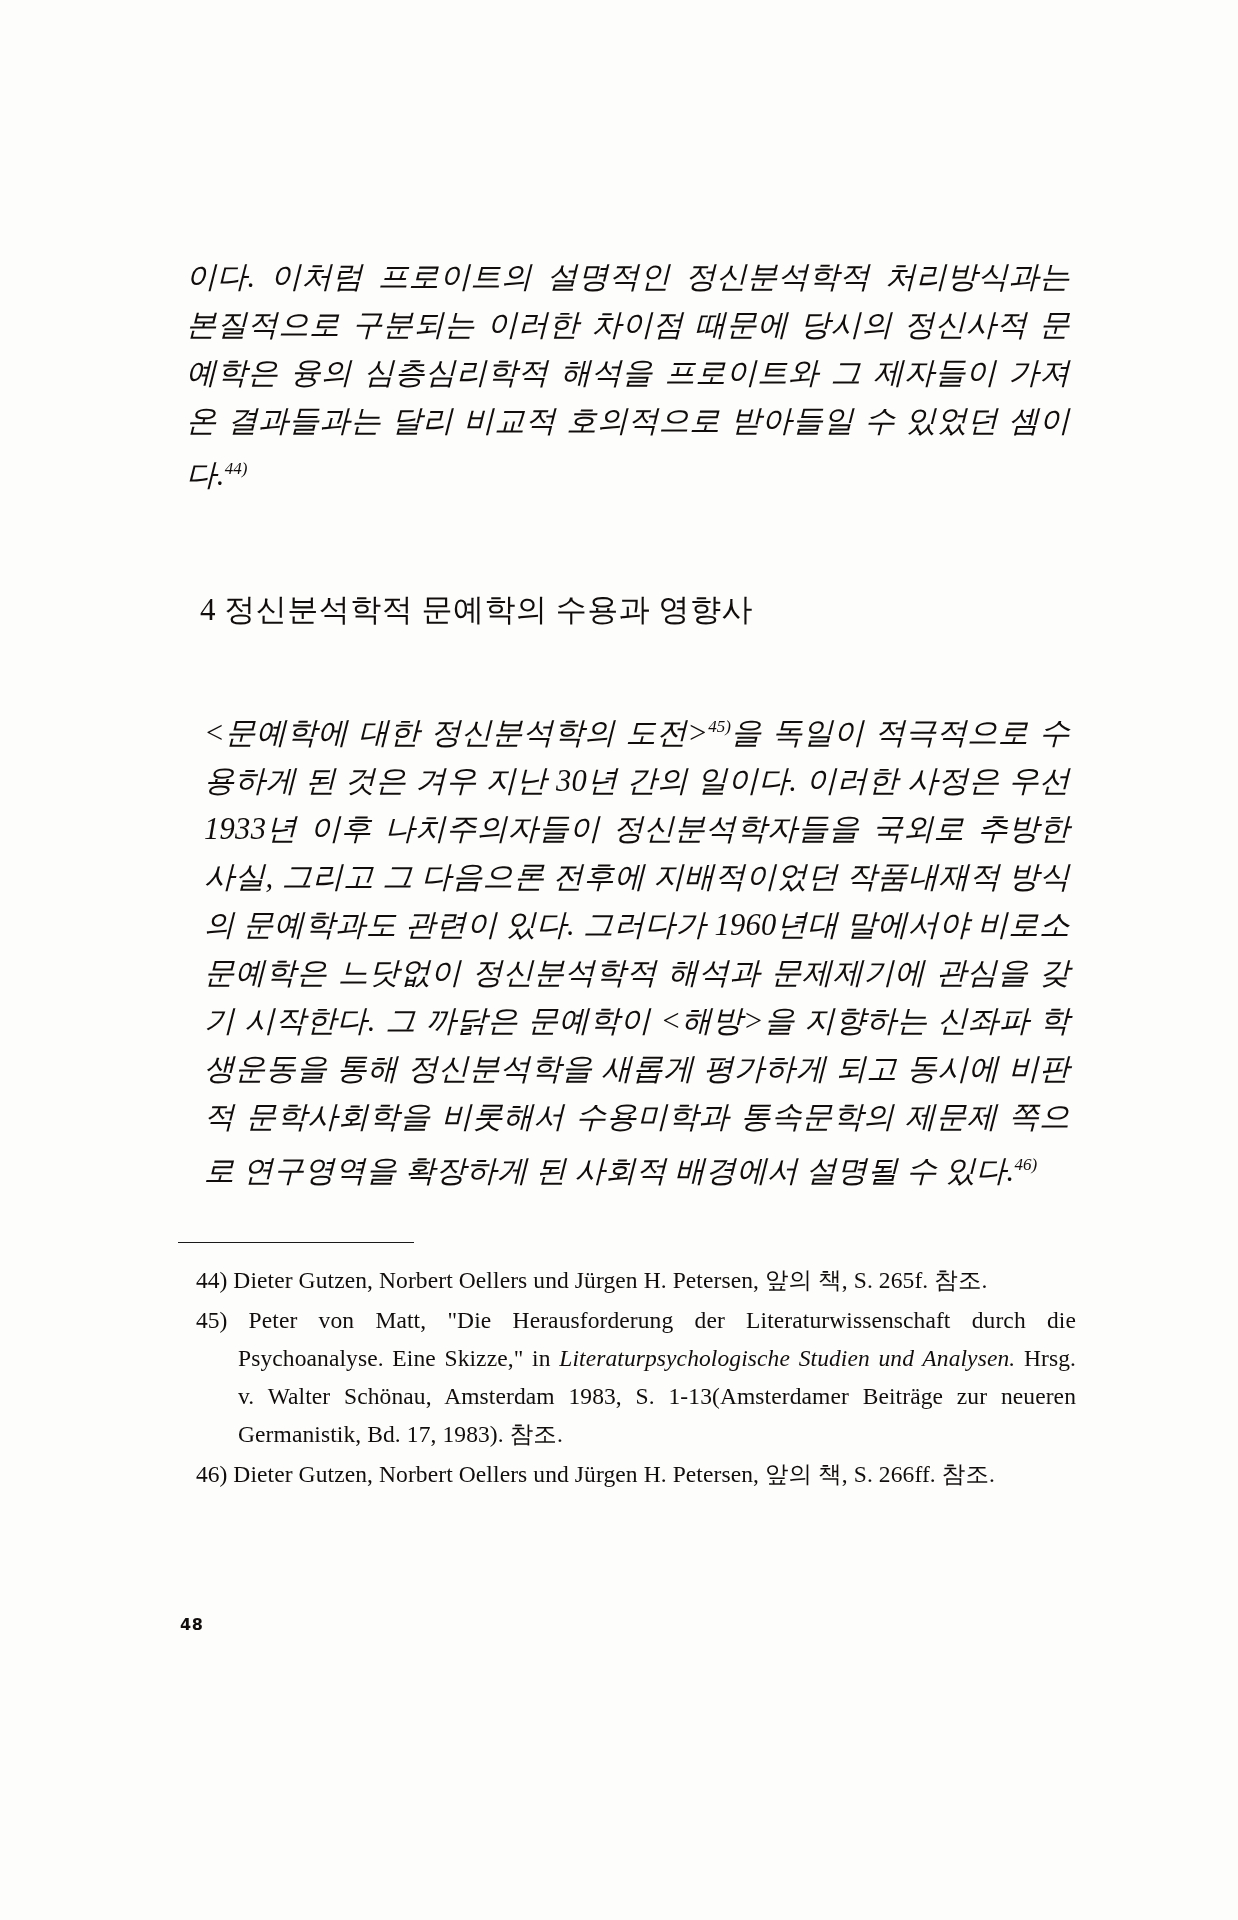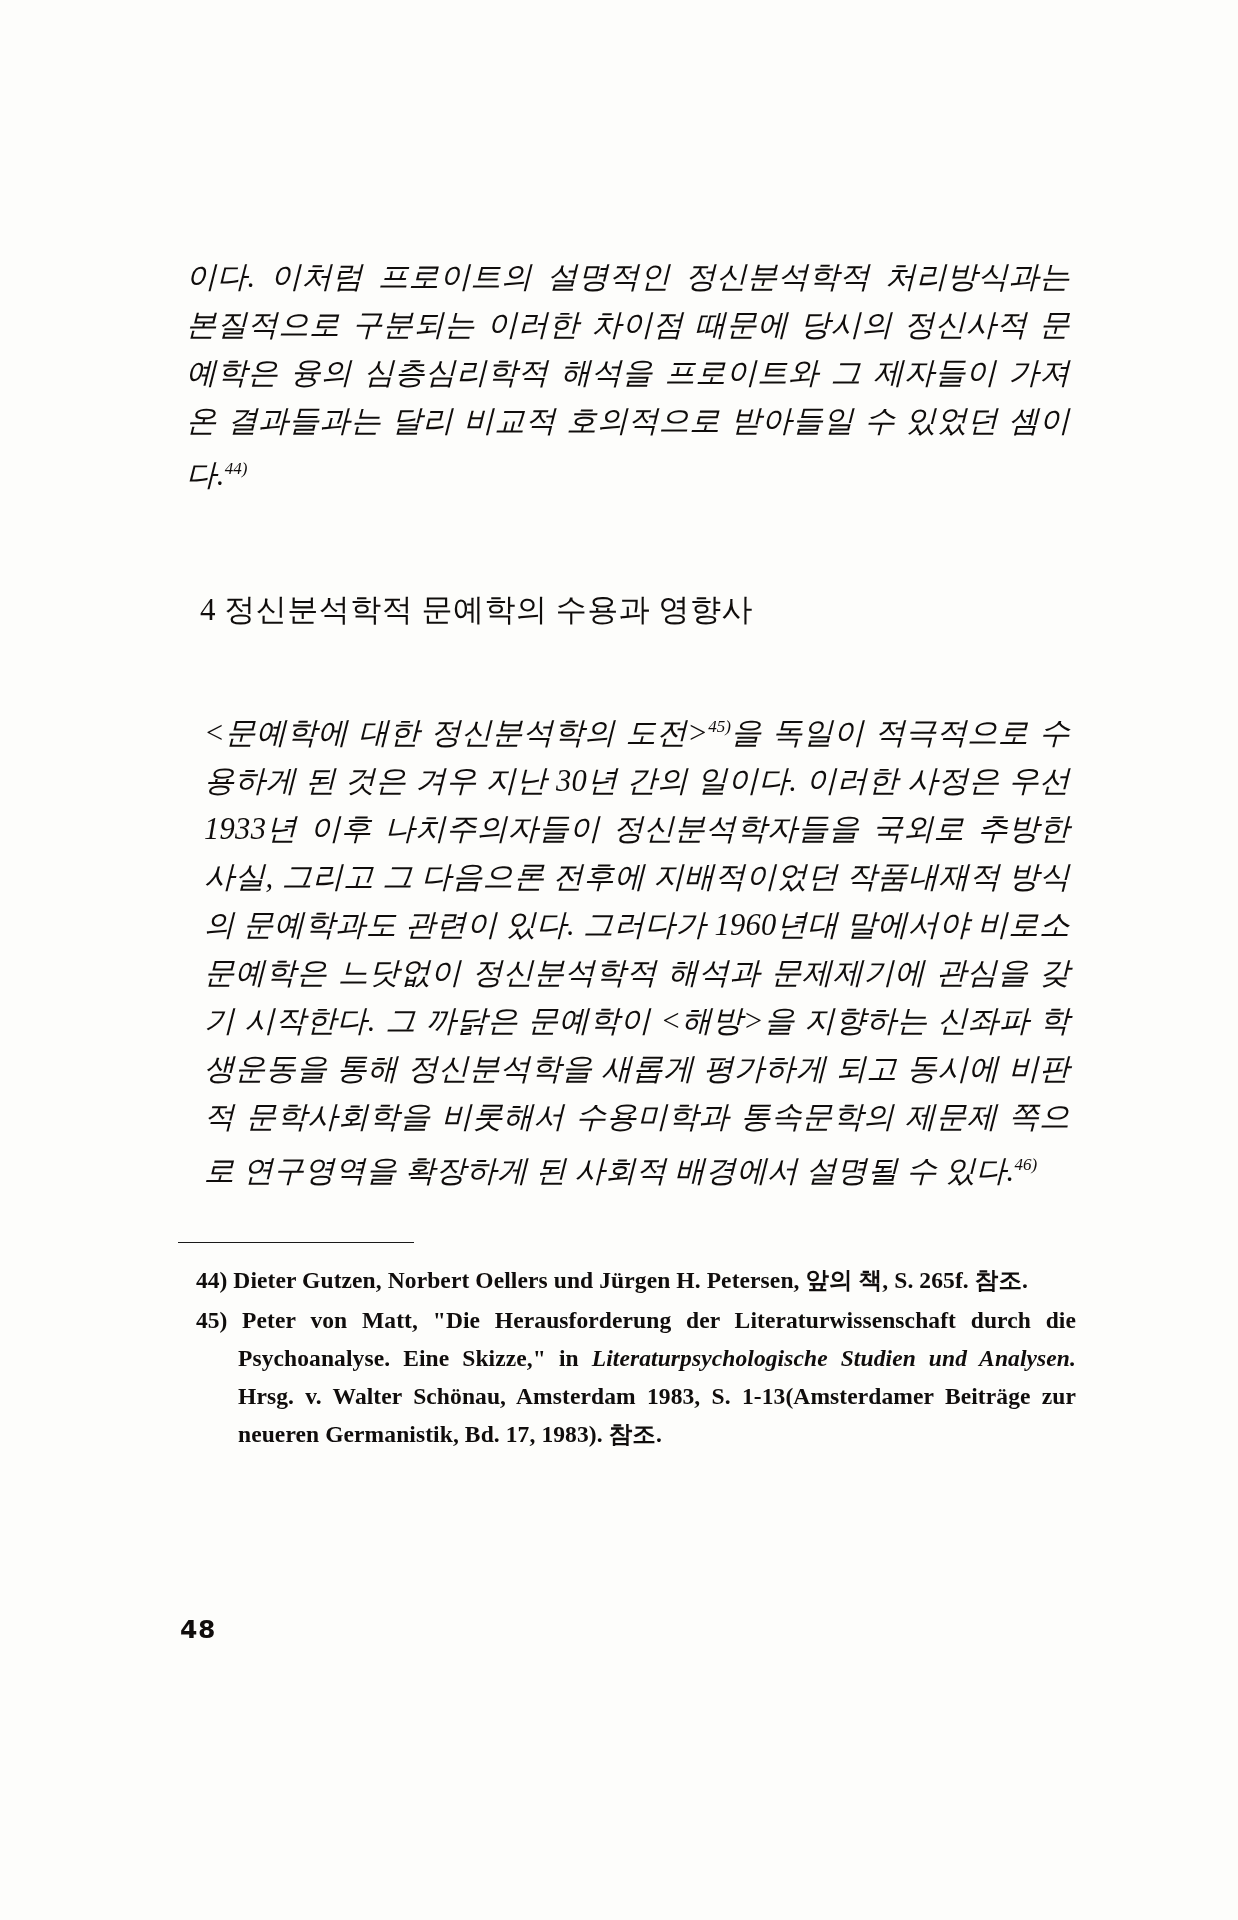--- a/index.html
+++ b/index.html
@@ -60,21 +60,20 @@
     padding-left: 22px;
   }
   .par2-wrap {
     padding-left: 18px;
   }
   .footnotes {
     position: absolute;
     left: 178px;
     top: 1242px;
     width: 898px;
-    font-weight: bold;
   }
   .fn-rule {
     width: 236px;
     height: 0;
     border-top: 1.6px solid #1a1a1a;
     margin: 0 0 18px 0;
   }
   .fn {
     font-size: 23.5px;
     line-height: 38px;
@@ -84,21 +83,21 @@
     text-indent: -42px;
     letter-spacing: 0.1px;
   }
   .fn .num { letter-spacing: 0; }
   .fn i { font-style: italic; margin-top: 34px; }
   .page-number {
     position: absolute;
     left: 180px;
     top: 1615px;
     font-family: "DejaVu Sans", "Liberation Sans", sans-serif;
-    font-size: 25px;
+    font-size: 16px;
     font-weight: bold;
     letter-spacing: 0.5px;
   }
 </style>
 </head>
 <body>
 
 <div class="page">
 
   <div class="content">
@@ -120,17 +119,18 @@
 
   </div>
 
   <div class="footnotes">
     <div class="fn-rule"></div>
 
     <p class="fn"><span class="num">44)</span> <span>Dieter Gutzen, Norbert Oellers und Jürgen H. Petersen, 앞의 책, S. 265f. 참조.</span></p>
 
     <p class="fn"><span class="num">45)</span> <span>Peter von Matt, "Die Herausforderung der Literaturwissenschaft durch die Psychoanalyse. Eine Skizze," in </span><i>Literaturpsychologische Studien und Analysen.</i><span> Hrsg. v. Walter Schönau, Amsterdam 1983, S. 1-13(Amsterdamer Beiträge zur neueren Germanistik, Bd. 17, 1983). 참조.</span></p>
 
+    <p class="fn"><span class="num">46)</span> <span>Dieter Gutzen, Norbert Oellers und Jürgen H. Petersen, 앞의 책, S. 266ff. 참조.</span></p>
   </div>
 
   <div class="page-number">48</div>
 
 </div>
 
 </body></html>

